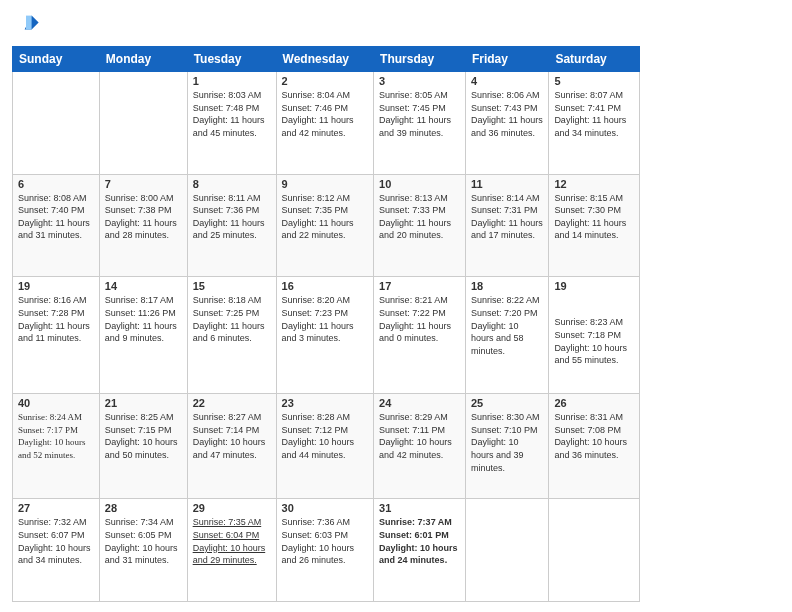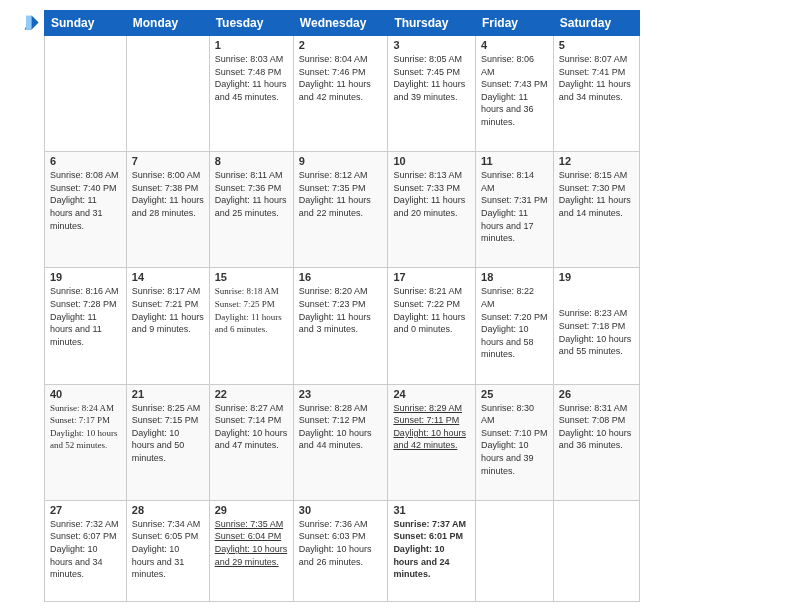--- a/index.html
+++ b/index.html
@@ -8,21 +8,21 @@
       background: #fff;
       width: 792px;
       height: 612px;
       overflow: hidden;
     }
     .container {
       width: 652px;
       height: 612px;
       padding: 10px 12px 10px 12px;
       display: flex;
-      flex-direction: row;
+      flex-direction: column;
     }
     .header {
       display: flex;
       justify-content: space-between;
       align-items: flex-start;
       margin-bottom: 8px;
     }
     .logo {
       display: flex;
       align-items: center;
@@ -209,26 +209,26 @@
         <tr>
           <td>
             <span class="day-num">19</span>
             <div class="cell-content" style="white-space: pre-line;">Sunrise: 8:16 AM
 Sunset: 7:28 PM
 Daylight: 11 hours and 11 minutes.</div>
           </td>
           <td>
             <span class="day-num">14</span>
             <div class="cell-content" style="white-space: pre-line;">Sunrise: 8:17 AM
-Sunset: 7:21 PM
+Sunset: 11:26 PM
 Daylight: 11 hours and 9 minutes.</div>
           </td>
           <td>
             <span class="day-num">15</span>
-            <div class="cell-content" style="white-space: pre-line; font-family: Liberation Serif, serif;">Sunrise: 8:18 AM
+            <div class="cell-content" style="white-space: pre-line;">Sunrise: 8:18 AM
 Sunset: 7:25 PM
 Daylight: 11 hours and 6 minutes.</div>
           </td>
           <td>
             <span class="day-num">16</span>
             <div class="cell-content" style="white-space: pre-line;">Sunrise: 8:20 AM
 Sunset: 7:23 PM
 Daylight: 11 hours and 3 minutes.</div>
           </td>
           <td>
@@ -270,21 +270,21 @@
 Daylight: 10 hours and 47 minutes.</div>
           </td>
           <td>
             <span class="day-num">23</span>
             <div class="cell-content" style="white-space: pre-line;">Sunrise: 8:28 AM
 Sunset: 7:12 PM
 Daylight: 10 hours and 44 minutes.</div>
           </td>
           <td>
             <span class="day-num">24</span>
-            <div class="cell-content" style="white-space: pre-line; text-decoration: underline;">Sunrise: 8:29 AM
+            <div class="cell-content" style="white-space: pre-line;">Sunrise: 8:29 AM
 Sunset: 7:11 PM
 Daylight: 10 hours and 42 minutes.</div>
           </td>
           <td>
             <span class="day-num">25</span>
             <div class="cell-content" style="white-space: pre-line;">Sunrise: 8:30 AM
 Sunset: 7:10 PM
 Daylight: 10 hours and 39 minutes.</div>
           </td>
           <td>

